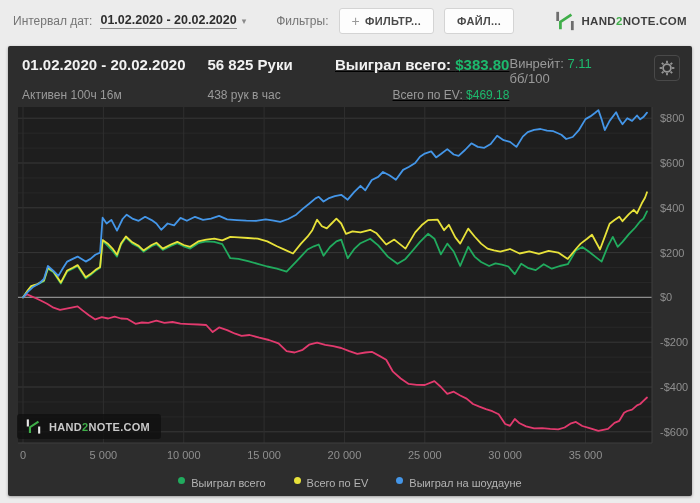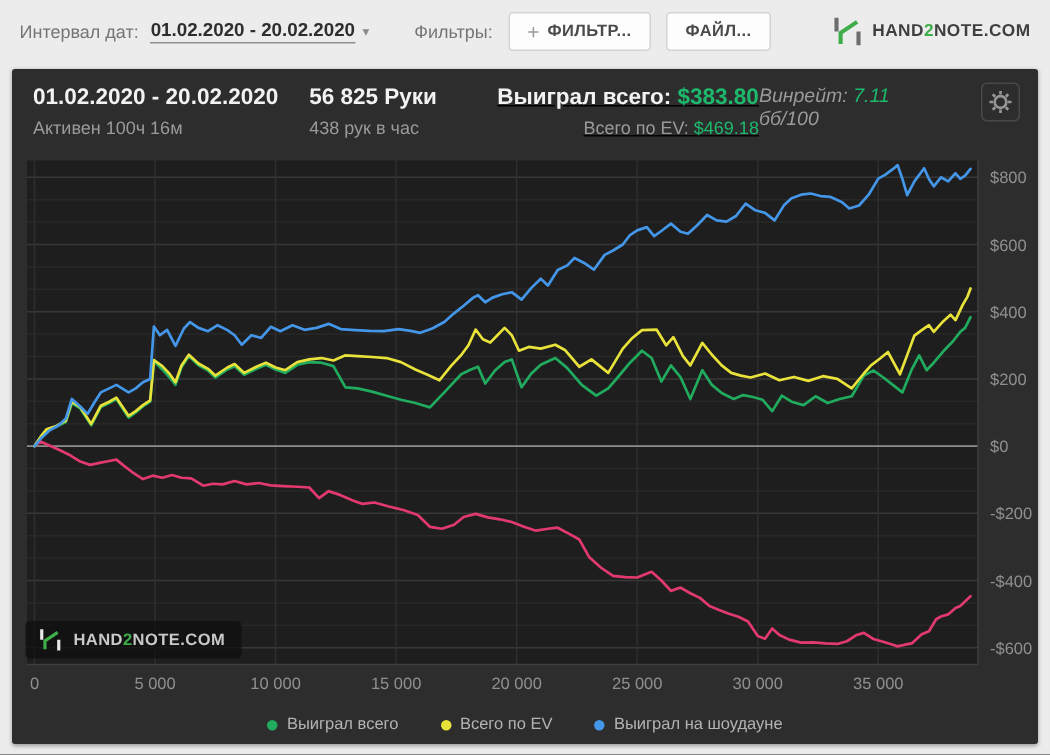--- a/index.html
+++ b/index.html
@@ -26,44 +26,44 @@
   .tb-logo { margin-left:auto; display:flex; align-items:center; gap:6px; cursor:pointer; }
   .logo-text { font-size:11.5px; font-weight:800; color:#3f3f3f; letter-spacing:.3px; }
   .logo-green { color:#3fae49; }
   
   .panel {
     margin:5px 8px 0 8px; height:450px; background:#2d2d2d; border-radius:2px;
     box-shadow:0 1px 3px rgba(0,0,0,.35); position:relative;
   }
   .stats { height:56px; padding:9px 14px 0 14px; display:flex; position:relative; }
   .stat-big { font-size:15px; font-weight:700; color:#f2f2f2; line-height:1.3; white-space:nowrap; }
-  .stat-sub { font-size:12px; color:#9a9a9a; margin-top:3px; white-space:nowrap; }
+  .stat-sub { font-size:12px; color:#9a9a9a; margin-top:13px; white-space:nowrap; }
   .col-dates { width:188px; }
   .col-hands { width:118px; }
   .col-won { width:188px; text-align:right;text-decoration:underline; }
-  .col-winrate { margin-left:auto; margin-right:44px;font-style:italic; }
+  .col-winrate { margin-left:auto; margin-right:44px; }
   .col-winrate .line1 { font-size:13px; color:#9a9a9a; margin-top:1px; }
   .col-winrate .stat-sub { font-size:12.5px; }
   .green { color:#1db96d; }
   .gear-btn {
     position:absolute; right:12px; top:9px; width:26px; height:26px;
     background:transparent; border:1px solid #494949; border-radius:4px;
     display:flex; align-items:center; justify-content:center; cursor:pointer; padding:0;
   }
   
   .chart-wrap { position:relative; }
   #chart-svg { display:block; width:684px; height:368px; }
   #chart-svg text { font-family:"Liberation Sans", sans-serif; font-size:11px; fill:#8f8f8f; }
   .watermark {
     position:absolute; left:9px; top:312px; background:rgba(16,16,16,.78);
     border-radius:3px; padding:4px 11px 4px 8px; display:flex; align-items:center; gap:7px;
   }
   .wm-text { font-size:11px; font-weight:800; color:#c9c9c9; letter-spacing:.3px; }
   .legend { height:26px; display:flex; align-items:center; justify-content:center; gap:28px; }
-  .legend-item { display:flex; align-items:center; gap:6px; cursor:pointer; }
+  .legend-item { display:flex; align-items:flex-start; gap:6px; cursor:pointer; }
   .legend-dot { width:7px; height:7px; border-radius:50%; }
   .legend-label { font-size:11px; color:#b4b4b4; }
 </style>
 </head>
 <body>
 
 <div class="topbar">
   <span class="tb-label">Интервал дат:</span>
   <span class="tb-date">01.02.2020 - 20.02.2020</span>
   <span class="tb-caret">▾</span>

